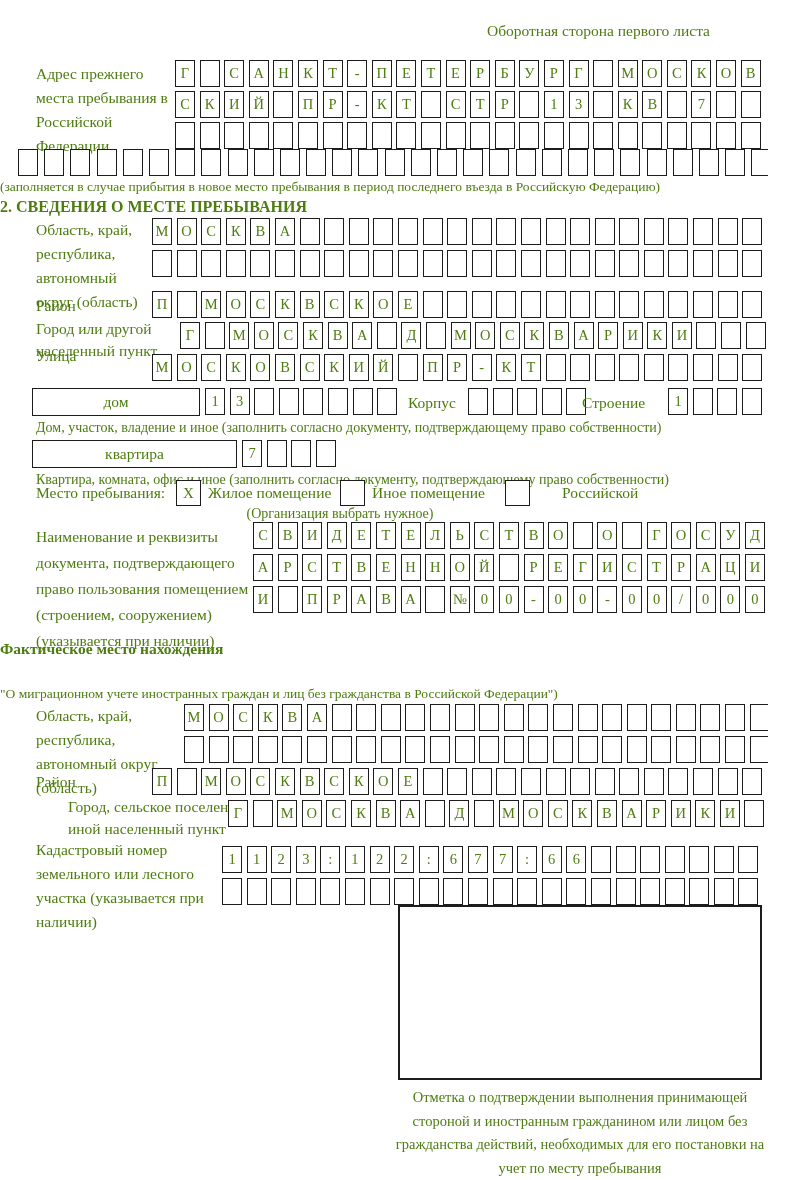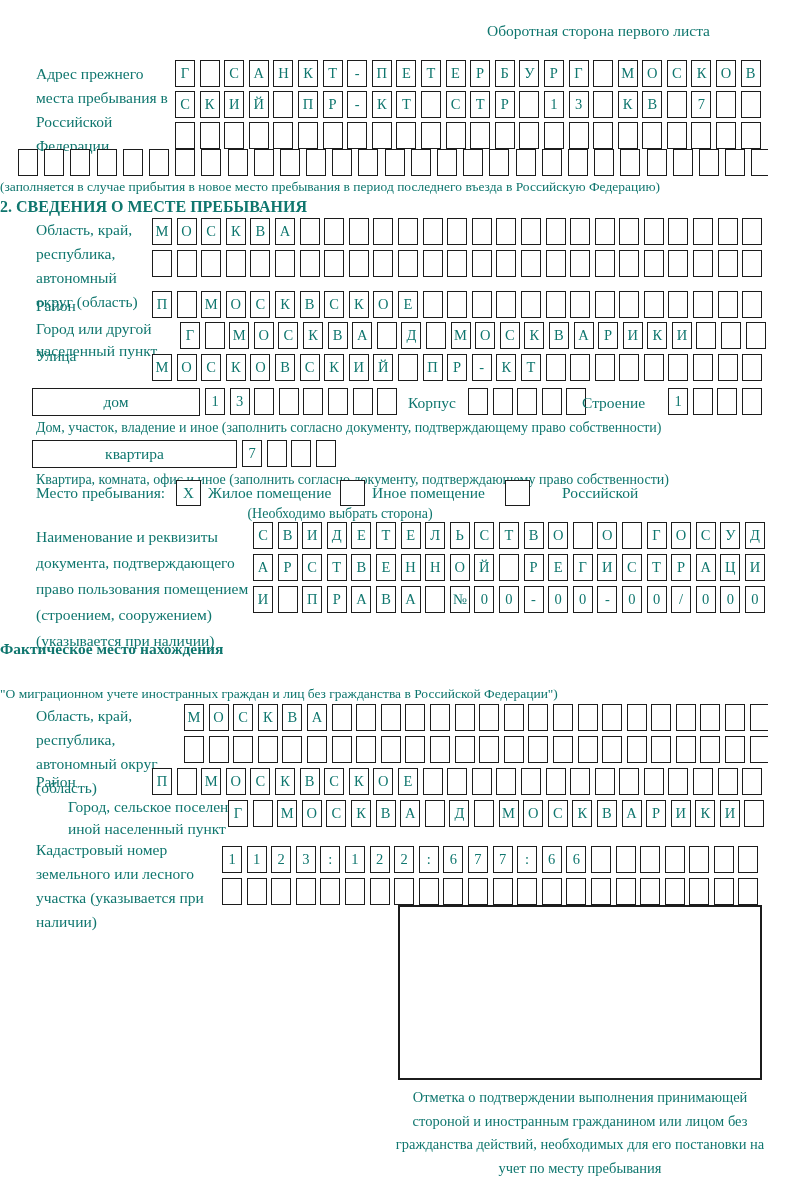--- a/index.html
+++ b/index.html
@@ -1,18 +1,18 @@
 <!DOCTYPE html>
 <html><head>
 <meta charset="utf-8">
 <style>
   html,body { margin:0; padding:0; background:#ffffff; }
   .page {
     position:relative; width:768px; height:1180px; background:#fff;
-    font-family:"Liberation Serif","DejaVu Serif",serif; color:#0f766e;
+    font-family:"Liberation Serif","DejaVu Serif",serif; color:#4d7c0f;
     overflow:hidden;
   }
   .abs { position:absolute; }
   .lbl { position:absolute; font-size:15.5px; line-height:24px; }
   .note { position:absolute; font-size:13.5px; }
   .center { left:0; width:800px; text-align:left; }
   .bold { font-weight:bold; }
   .cells { position:absolute; display:flex; gap:4.6px; }
   .cells.wide-gap { gap:6.2px; }
   .cell {
@@ -338,21 +338,21 @@
     </div>
   <div class="note" style="left:36px; top:472px; font-size:14px;">Квартира, комната, офис и иное (заполнить согласно документу, подтверждающему право собственности)</div>
 
   <div class="lbl" style="left:36px; top:481px;">Место пребывания:</div>
   <div class="checkbox" style="left:176px; top:480px;">X</div>
   <div class="lbl" style="left:208px; top:481px;">Жилое помещение</div>
   <div class="checkbox" style="left:340px; top:480px;"></div>
   <div class="lbl" style="left:372px; top:481px;">Иное помещение</div>
   <div class="checkbox" style="left:505px; top:480px;"></div>
   <div class="lbl" style="left:562px; top:481px;">Российской</div>
-  <div class="note" style="left:140px; top:506px; width:400px; text-align:center; font-size:14px;">(Необходимо выбрать сторона)</div>
+  <div class="note" style="left:140px; top:506px; width:400px; text-align:center; font-size:14px;">(Организация выбрать нужное)</div>
 
   <div class="lbl" style="left:36px; top:524px; width:215px; line-height:26px;">Наименование и реквизиты документа, подтверждающего право пользования помещением (строением, сооружением) (указывается при наличии)</div>
   <div class="cells" style="left:253px; top:522px;">
       <span class="cell">С</span>
       <span class="cell">В</span>
       <span class="cell">И</span>
       <span class="cell">Д</span>
       <span class="cell">Е</span>
       <span class="cell">Т</span>
       <span class="cell">Е</span>

